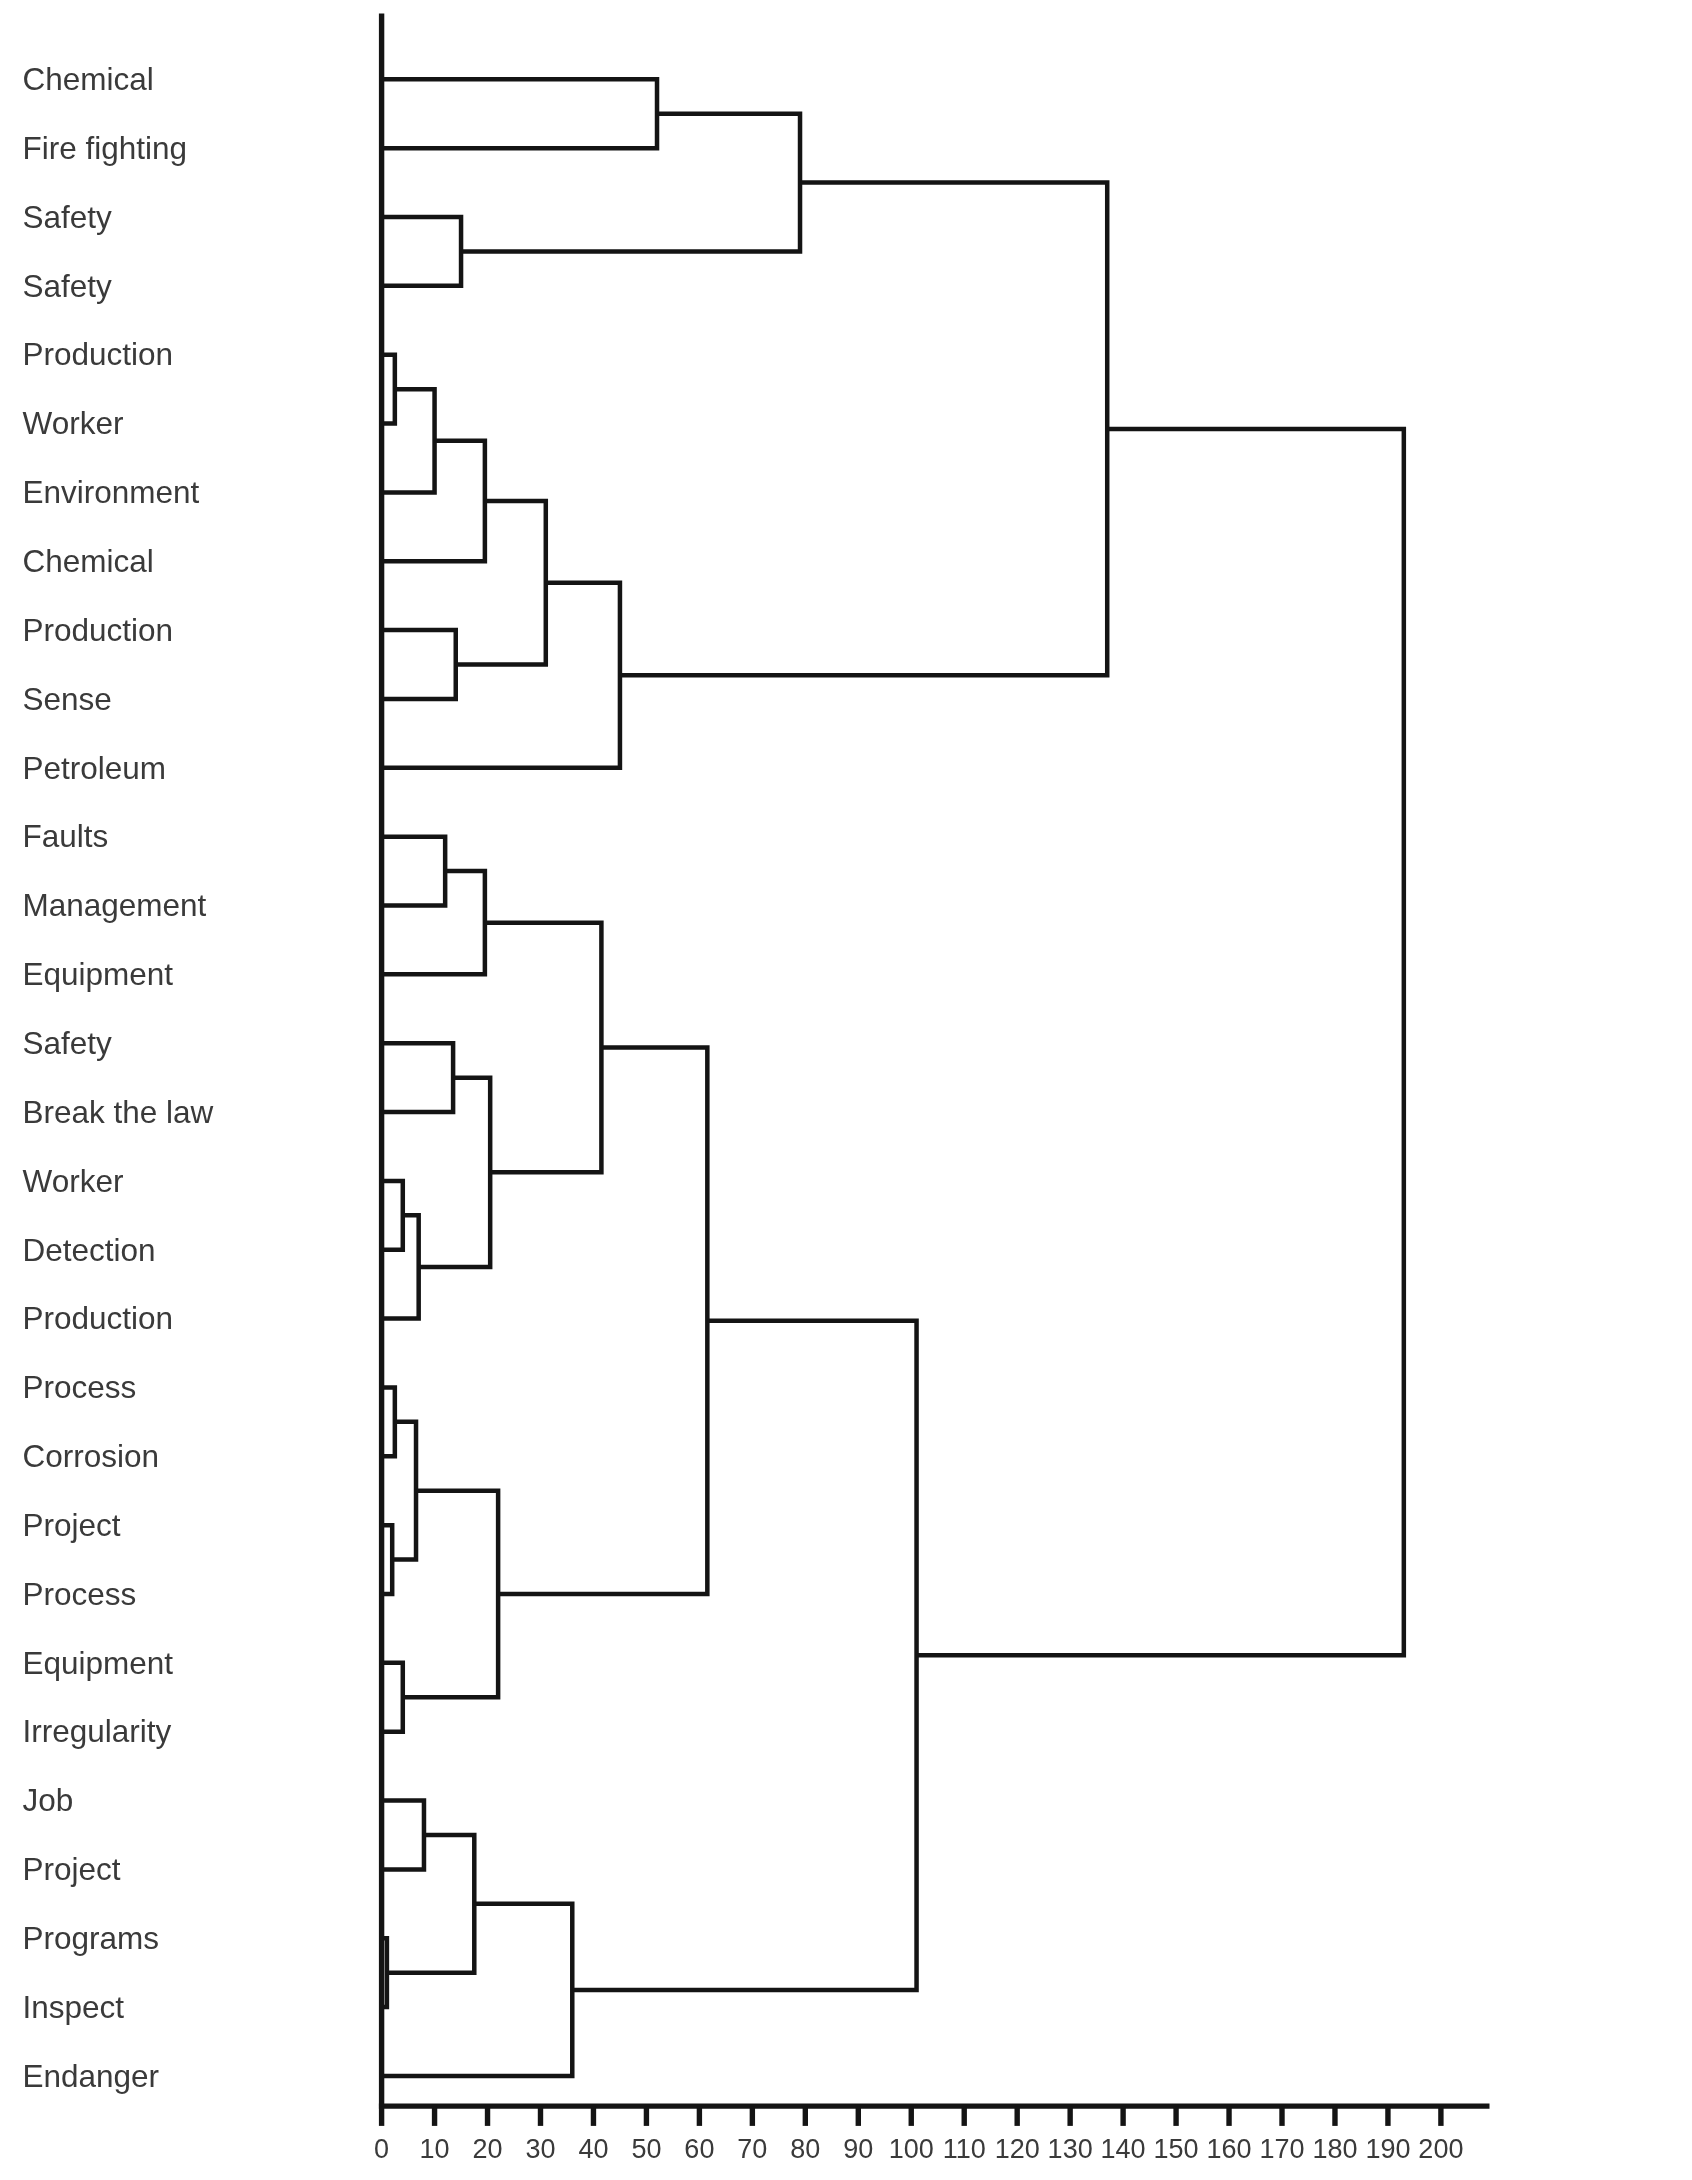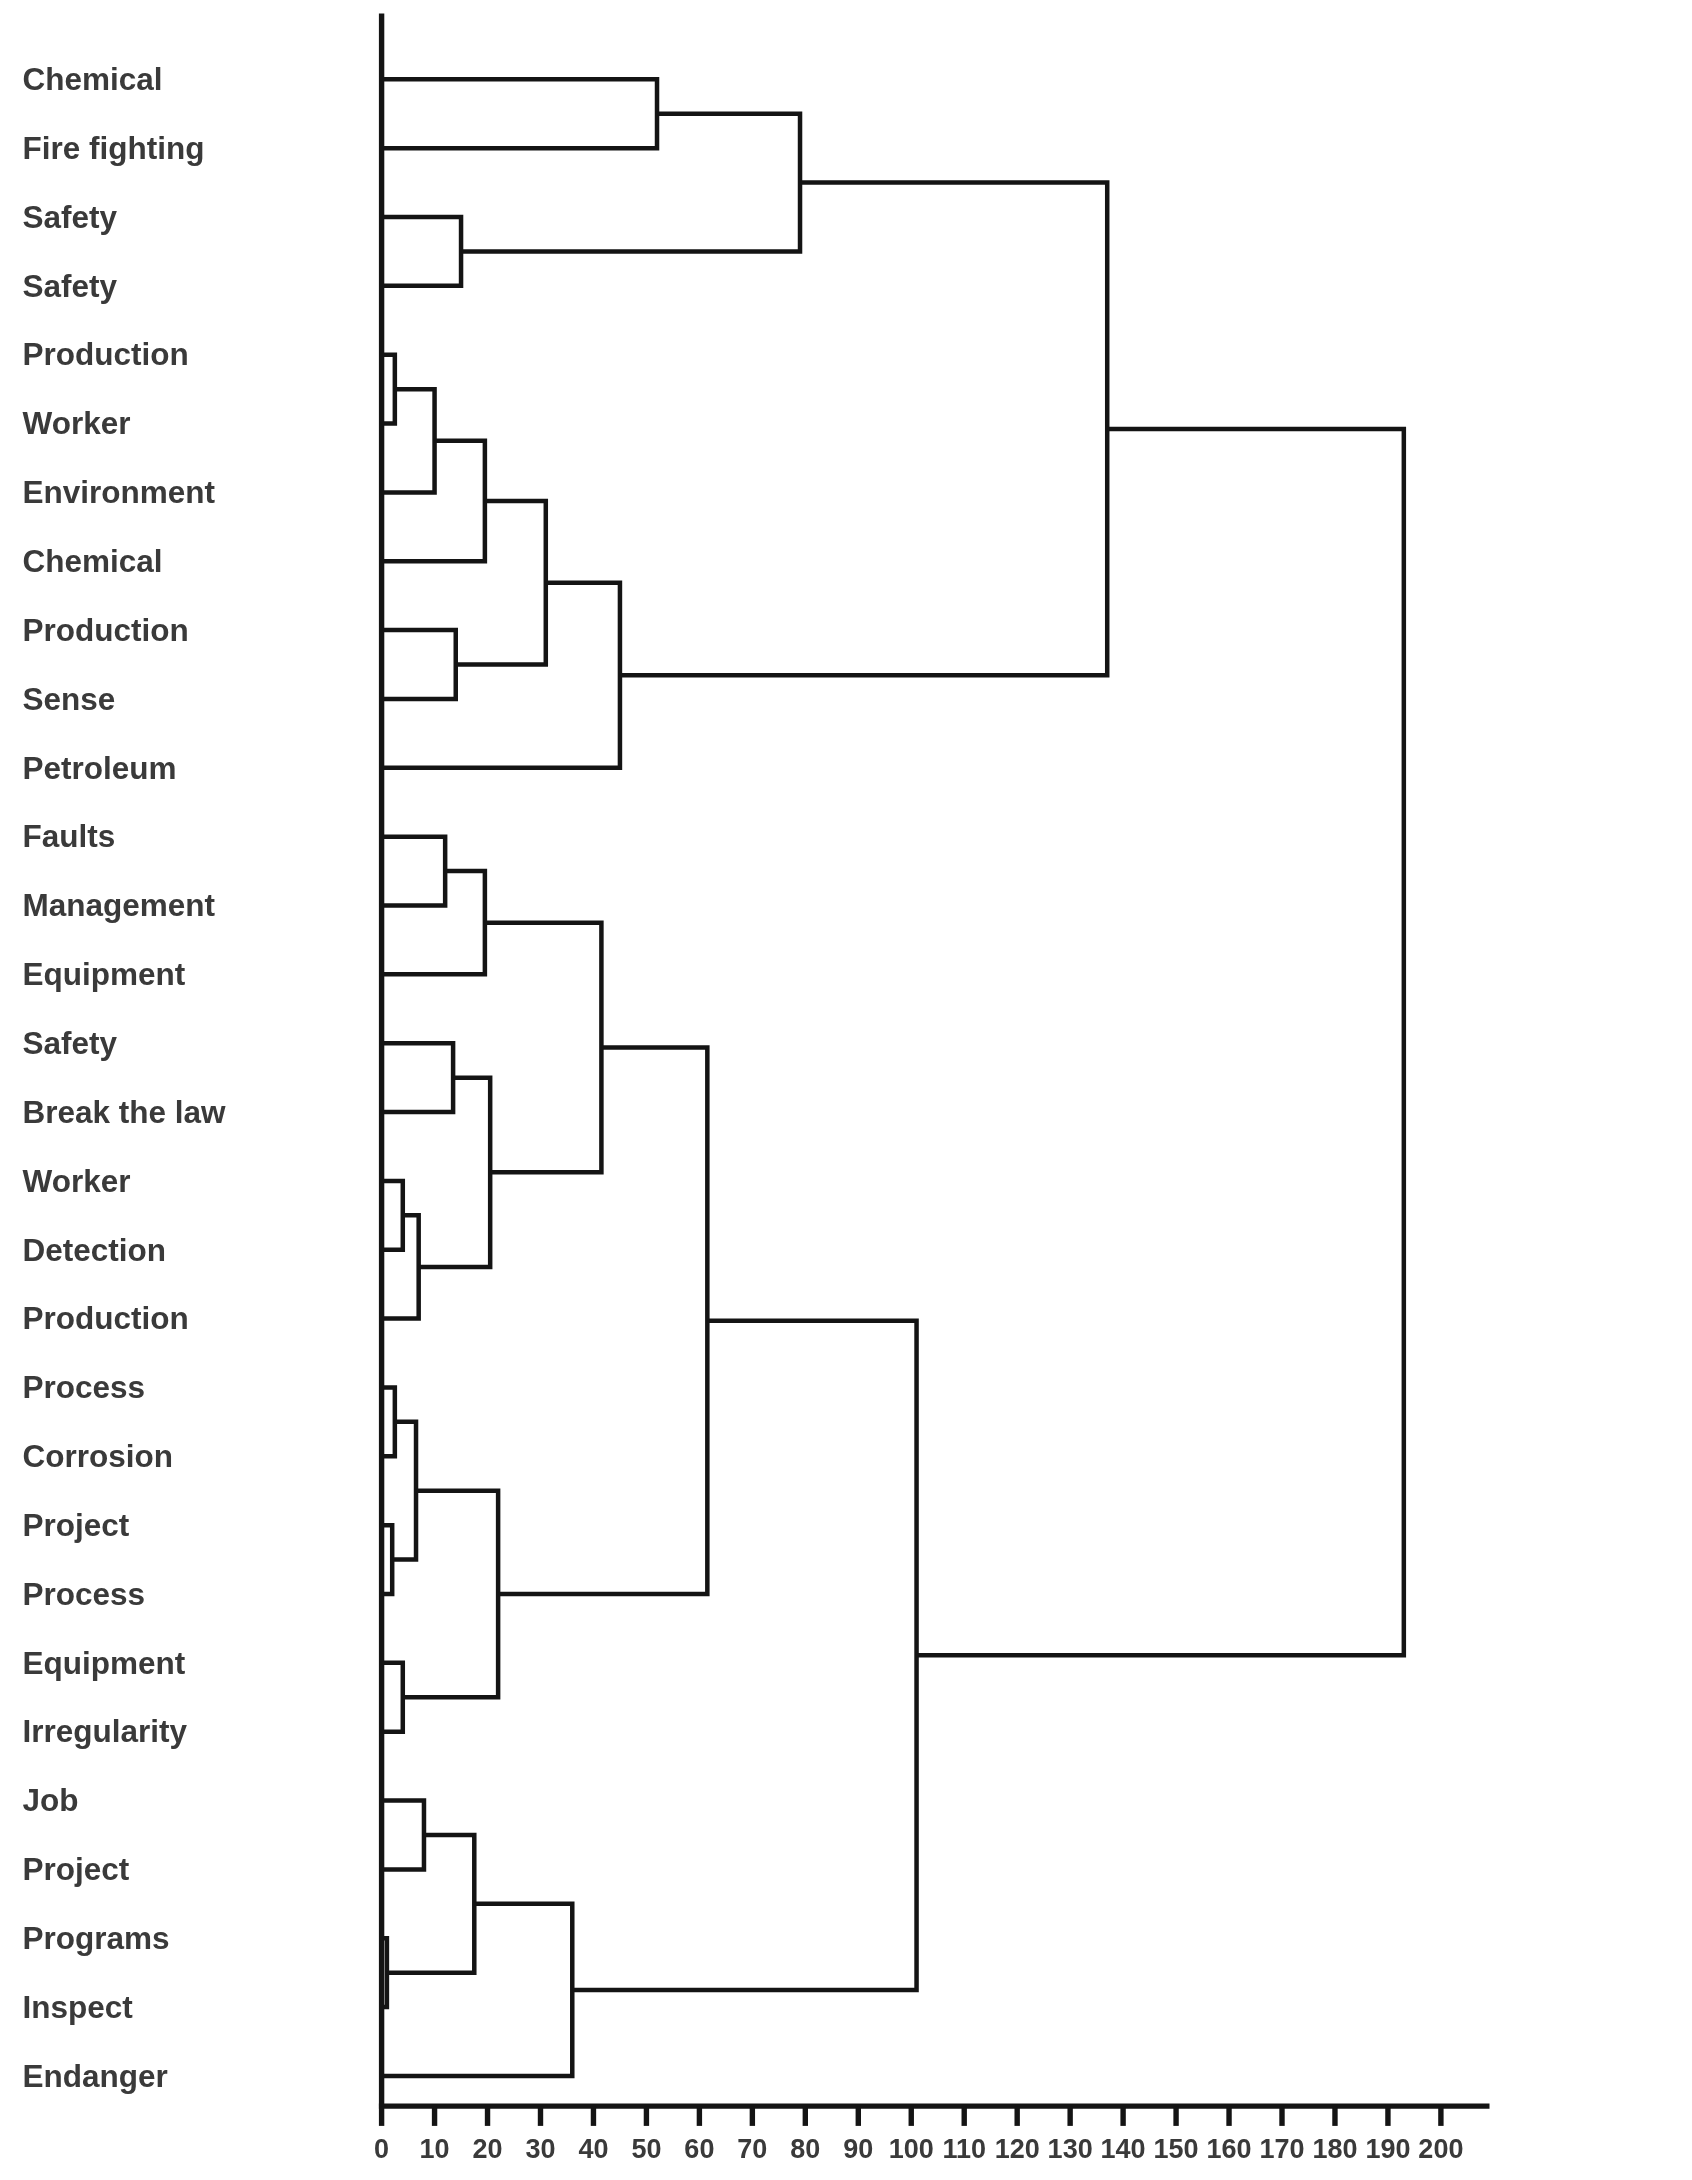--- a/index.html
+++ b/index.html
@@ -13,21 +13,20 @@
     position: relative;
     overflow: hidden;
     font-family: "Liberation Sans", sans-serif;
   }
   #chart-wrap {
     position: absolute;
     left: 0;
     top: 0;
     width: 1352px;
     height: 2180px;
-    font-weight: bold;
   }
   svg text {
     font-family: "Liberation Sans", sans-serif;
   }
   svg .leaf-label {
     font-size: 35px;
     fill: #3a3a3a;
   }
   svg .tick-label {
     font-size: 30px;

